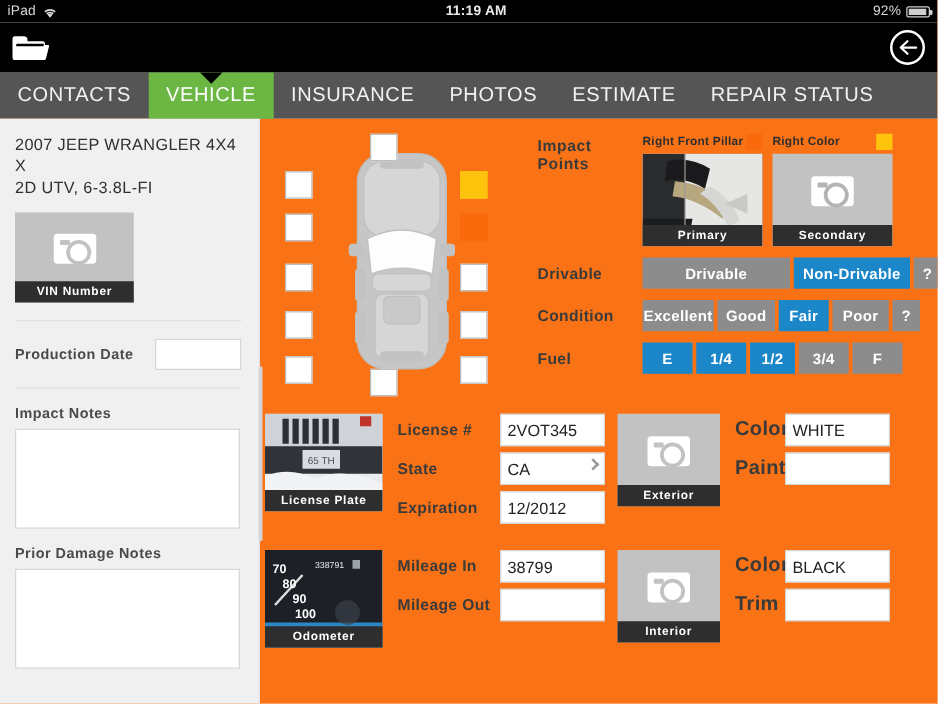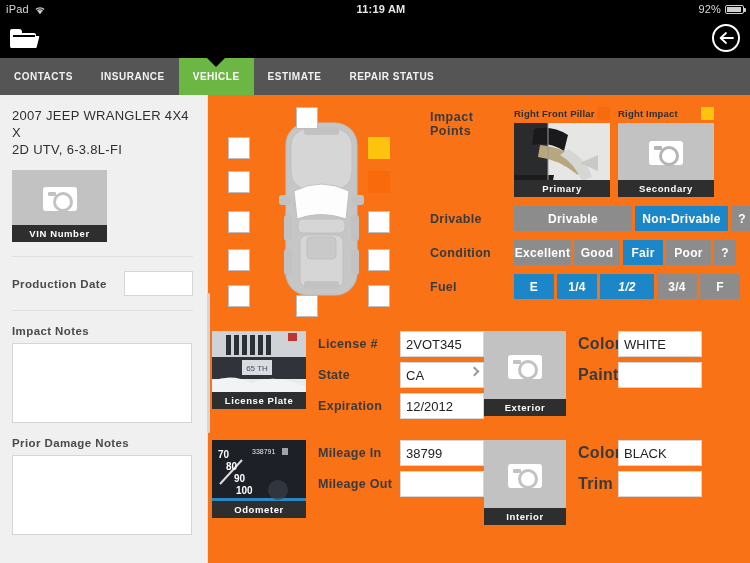--- a/index.html
+++ b/index.html
@@ -39,22 +39,22 @@
   .title-text{color:#fff;font-size:15px;letter-spacing:.4px;white-space:nowrap;}
   .backbtn{
     position:absolute;right:10px;top:50%;transform:translateY(-50%);
     width:28px;height:28px;border:2px solid #fff;border-radius:50%;
     display:flex;align-items:center;justify-content:center;
   }
 
   
   .tabbar{height:37px;background:#555556;display:flex;align-items:stretch;}
   .tab{
-    display:flex;align-items:center;padding:0 14px;color:#f2f2f2;font-size:10px;
-    letter-spacing:.5px;font-weight:700;position:relative;white-space:nowrap;
+    display:flex;align-items:center;padding:0 14px;color:#f2f2f2;font-size:16px;
+    letter-spacing:.5px;font-weight:400;position:relative;white-space:nowrap;
   }
   .tab.active{background:#6cb744;color:#fff;}
   .tab.active::before{
     content:"";position:absolute;top:0;left:50%;transform:translateX(-50%);
     width:0;height:0;border-left:9px solid transparent;border-right:9px solid transparent;
     border-top:9px solid #000;
   }
 
   
   .body-wrap{display:flex;height:468px;background:#f97316;}
@@ -132,21 +132,21 @@
   .lower{margin-top:16px;padding-left:4px;}
   .lblock{display:flex;align-items:flex-start;margin-bottom:16px;}
   .lthumb{width:94px;height:78px;position:relative;flex:0 0 94px;}
   .lfields{margin-left:12px;}
   .lrow{display:flex;align-items:center;height:26px;margin-bottom:5px;}
   .lname{width:82px;font-size:12.5px;color:#3a3a3a;font-weight:bold;letter-spacing:.3px;}
   .lbox{width:82px;height:26px;font-size:13px;}
   .lbox.wide{width:84px;}
   .selectish{position:relative;}
   .chev{position:absolute;right:6px;top:6px;width:7px;height:7px;border-right:2px solid #9a9a9a;border-bottom:2px solid #9a9a9a;transform:rotate(-45deg);}
-  .grpgrey{width:82px;height:85px;position:relative;flex:0 0 82px;}
+  .grpgrey{width:82px;height:74px;position:relative;flex:0 0 82px;margin-left:10px;}
   .rfields{margin-left:12px;}
   .rname{width:40px;font-size:16px;color:#3a3a3a;font-weight:bold;letter-spacing:.3px;}
   .rbox{width:84px;height:26px;font-size:13px;}
 </style>
 </head>
 <body>
 
 <div class="statusbar">
   <div class="sb-left">
     <span>iPad</span>
@@ -176,22 +176,23 @@
   </span>
   <span class="backbtn">
     <svg width="16" height="14" viewBox="0 0 16 14">
         <path d="M15 7 H3 M8 2 L2.6 7 L8 12" stroke="#fff" stroke-width="1.8" fill="none" stroke-linecap="round" stroke-linejoin="round"></path>
       </svg>
   </span>
 </div>
 
 <div class="tabbar" id="tabbar">
     <div class="tab">CONTACTS</div>
+    <div class="tab active">VEHICLE</div>
     <div class="tab">INSURANCE</div>
-    <div class="tab active">VEHICLE</div>
+    <div class="tab">PHOTOS</div>
     <div class="tab">ESTIMATE</div>
     <div class="tab">REPAIR STATUS</div>
   </div>
 
 <div class="body-wrap">
 
   <div class="sidebar">
     <div class="veh-title">
       <div>2007 JEEP WRANGLER 4X4 X</div>
       <div>2D UTV, 6-3.8L-FI</div>
@@ -286,21 +287,21 @@
                     <path d="M54 26 q18 10 24 28 l-10 4 q-8 -18 -22 -26 Z" fill="#d6d6d4"></path>
                     <path d="M66 40 l18 -8 v16 Z" fill="#c9c9c7"></path>
                     <rect x="78" y="60" width="8" height="3" fill="#c0342b"></rect>
                     <path d="M34 0 v74" stroke="#9a9a98" stroke-width="1"></path>
                   </svg>
                   <div class="cap">Primary</div>
                 </div>
               </div>
               <div class="ip-card">
                 <div class="ip-cap">
-                  <span class="ip-cap-text">Right Impact</span>
+                  <span class="ip-cap-text">Right Color</span>
                   <span class="swatch" style="background: rgb(254, 195, 12);"></span>
                 </div>
                 <div class="ip-thumb thumb">
                   <div class="thumb-center">
                     <span class="cam dark"></span>
                   </div>
                   <div class="cap">Secondary</div>
                 </div>
               </div>
             </div>
@@ -323,21 +324,21 @@
                 <div class="seg on" style="width: 40px;">Fair</div>
                 <div class="seg" style="width: 45px;">Poor</div>
                 <div class="seg" style="width: 22px;">?</div>
               </div>
             </div>
             <div class="opt-row">
               <span class="rlabel">Fuel</span>
               <div class="segs">
                 <div class="seg on" style="width: 40px;">E</div>
                 <div class="seg on" style="width: 40px;">1/4</div>
-                <div class="seg on" style="width: 54px; font-style: italic;">1/2</div>
+                <div class="seg on" style="width: 36px;">1/2</div>
                 <div class="seg" style="width: 40px;">3/4</div>
                 <div class="seg" style="width: 40px;">F</div>
               </div>
             </div>
           </div>
       </div>
     </div>
 
     <div class="lower">
 

